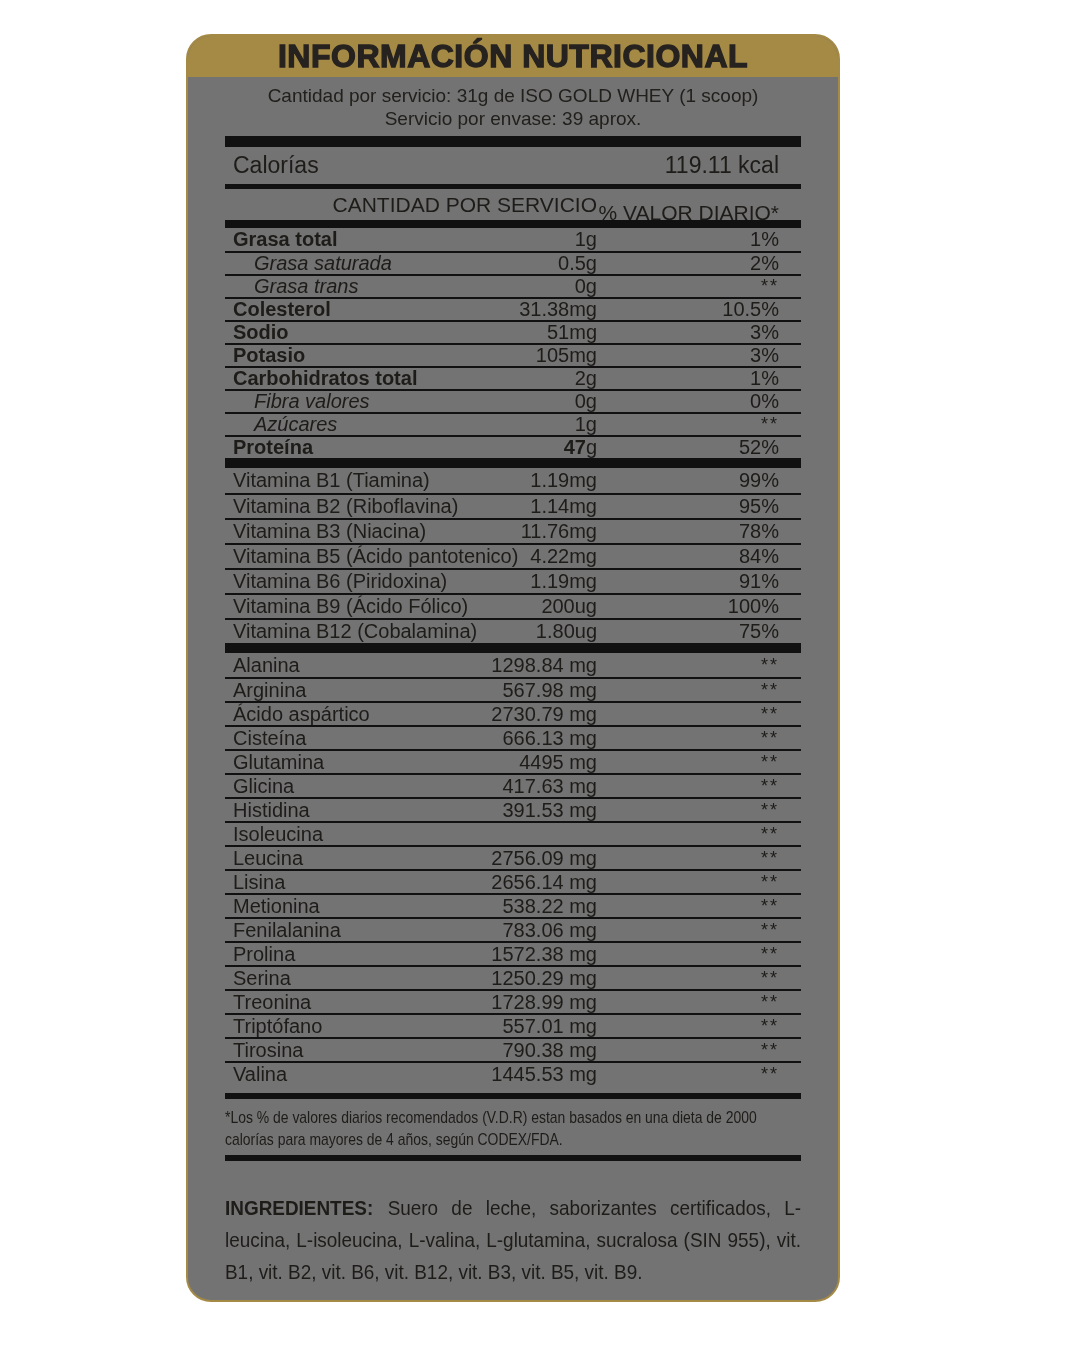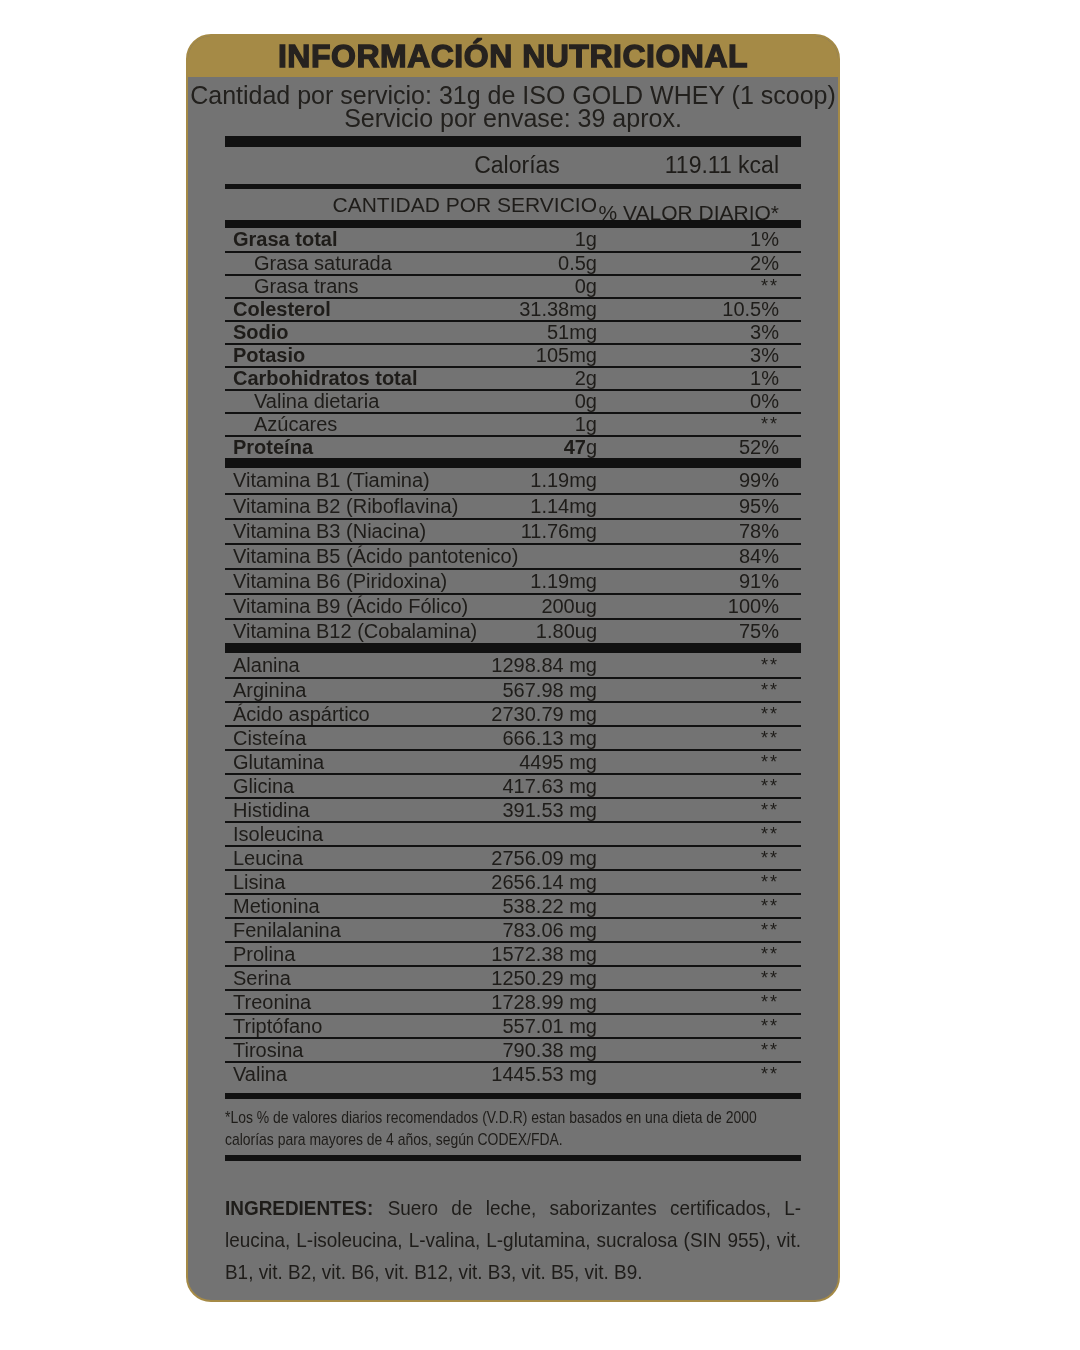--- a/index.html
+++ b/index.html
@@ -34,33 +34,32 @@
   .title{
     font-size:32px;
     font-weight:bold;
     letter-spacing:0.5px;
     color:#26221f;
     -webkit-text-stroke:1.3px #26221f;
     white-space:nowrap;
   }
   .serving{
     text-align:center;
-    font-size:25px;
+    font-size:19px;
     line-height:23px;
     padding-top:7px;
     color:#22201d;
   }
   .content{margin:0 37px;}
   .bar{background:var(--bar);}
   .bar-serving{height:11px;margin-top:6px;}
   .calories-row{
     position:relative;height:37px;
     display:flex;align-items:center;
     font-size:23px;
-    justify-content:center;
   }
   .calories-row .cal-label{padding-left:8px;}
   .calories-row .cal-value{position:absolute;right:22px;}
   .line-med{height:5px;background:var(--bar);}
   .col-headers{position:relative;height:31px;font-size:21px;}
   .col-headers .hdr-amount{
     position:absolute;left:0;top:0;width:372px;height:100%;
     display:flex;align-items:center;justify-content:flex-end;
   }
   .col-headers .hdr-daily{
@@ -71,21 +70,21 @@
   .bar-section{height:10px;}
   .bar-amino-end{height:6px;margin-top:8px;}
   .bar-footnote{height:6px;}
 
   .rows .row{position:relative;display:flex;align-items:center;font-size:20px;}
   .rows .row + .row{border-top:2px solid var(--bar);}
   #nutrients .row{height:23px;}
   #vitamins .row{height:25px;}
   #aminos .row{height:24px;}
   .row .label{padding-left:8px;white-space:nowrap;}
-  .row.indent .label{padding-left:29px;}
+  .row.indent .label{padding-left:29px;font-style:italic;}
   .row.bold-label .label{font-weight:bold;}
   .cell-amount{
     position:absolute;left:0;top:0;width:372px;height:100%;
     display:flex;align-items:center;justify-content:flex-end;
     white-space:nowrap;
   }
   .cell-daily{
     position:absolute;right:22px;top:0;height:100%;
     display:flex;align-items:center;white-space:nowrap;
   }
@@ -175,21 +174,21 @@
     <span class="label">Potasio</span>
     <span class="cell-amount">105mg</span>
     <span class="cell-daily">3%</span>
   </div>
           <div class="row bold-label">
     <span class="label">Carbohidratos total</span>
     <span class="cell-amount">2g</span>
     <span class="cell-daily">1%</span>
   </div>
           <div class="row indent">
-    <span class="label">Valina dietaria</span>
+    <span class="label">Fibra valores</span>
     <span class="cell-amount">0g</span>
     <span class="cell-daily">0%</span>
   </div>
           <div class="row indent">
     <span class="label">Azúcares</span>
     <span class="cell-amount">1g</span>
     <span class="cell-daily stars">**</span>
   </div>
           <div class="row bold-label">
     <span class="label">Proteína</span>
@@ -211,20 +210,21 @@
     <span class="cell-amount">1.14mg</span>
     <span class="cell-daily">95%</span>
   </div>
           <div class="row">
     <span class="label">Vitamina B3 (Niacina)</span>
     <span class="cell-amount">11.76mg</span>
     <span class="cell-daily">78%</span>
   </div>
           <div class="row">
     <span class="label">Vitamina B5 (Ácido pantotenico)</span>
+    <span class="cell-amount">4.22mg</span>
     <span class="cell-daily">84%</span>
   </div>
           <div class="row">
     <span class="label">Vitamina B6 (Piridoxina)</span>
     <span class="cell-amount">1.19mg</span>
     <span class="cell-daily">91%</span>
   </div>
           <div class="row">
     <span class="label">Vitamina B9 (Ácido Fólico)</span>
     <span class="cell-amount">200ug</span>

